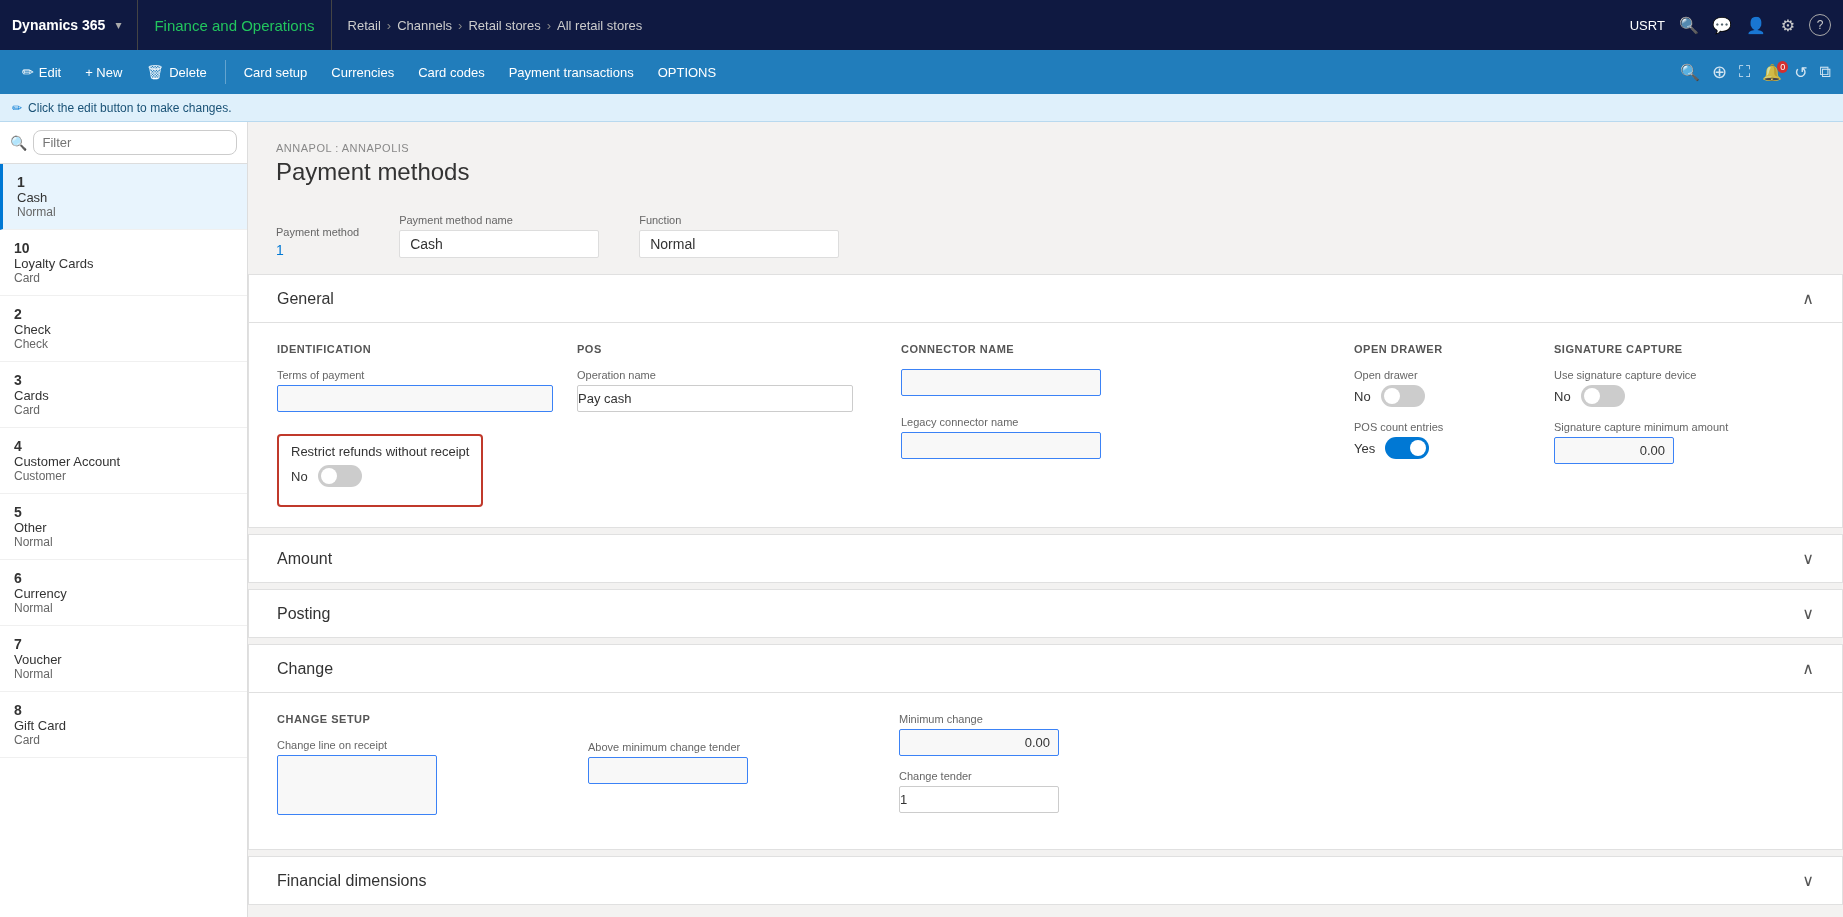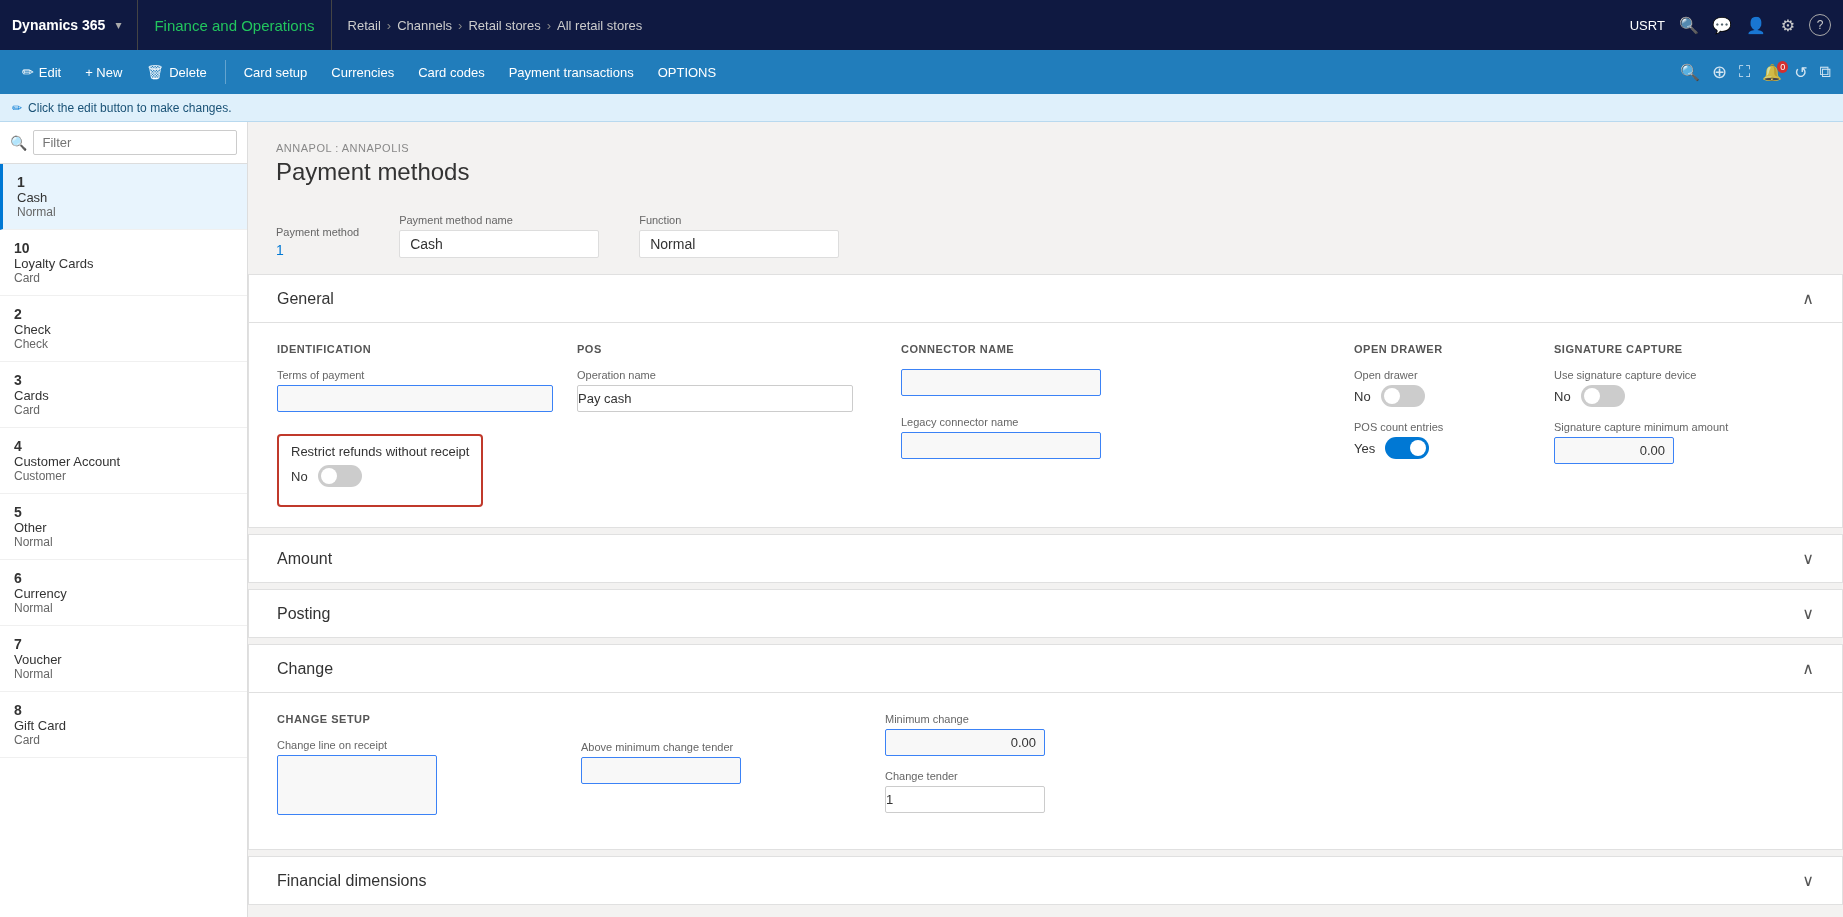--- a/index.html
+++ b/index.html
@@ -121,21 +121,21 @@
       gap: 6px;
       padding: 8px 10px;
       border-bottom: 1px solid #ddd;
     }
     .sidebar-filter input {
       flex: 1;
       border: 1px solid #ccc;
       padding: 4px 8px;
       font-size: 13px;
       outline: none;
-      border-radius: 2px;
+      border-radius: 8px;
     }
     .sidebar-filter .filter-icon { color: #555; font-size: 14px; }
     .sidebar-list {
       flex: 1;
       overflow-y: auto;
     }
     .sidebar-item {
       padding: 10px 14px;
       border-bottom: 1px solid #f0f0f0;
       cursor: pointer;
@@ -249,21 +249,21 @@
       border-radius: 4px;
       padding: 8px 12px;
       display: inline-block;
     }
     .highlight-label { font-size: 13px; color: #333; margin-bottom: 6px; }
 
     
     .change-grid {
       display: grid;
       grid-template-columns: 300px 300px 1fr;
-      gap: 4px;
+      gap: 11px;
     }
 
     
     .content-area::-webkit-scrollbar { width: 8px; }
     .content-area::-webkit-scrollbar-track { background: #f0f0f0; }
     .content-area::-webkit-scrollbar-thumb { background: #ccc; border-radius: 4px; }
     .sidebar-list::-webkit-scrollbar { width: 6px; }
     .sidebar-list::-webkit-scrollbar-track { background: #f9f9f9; }
     .sidebar-list::-webkit-scrollbar-thumb { background: #ddd; }
 

